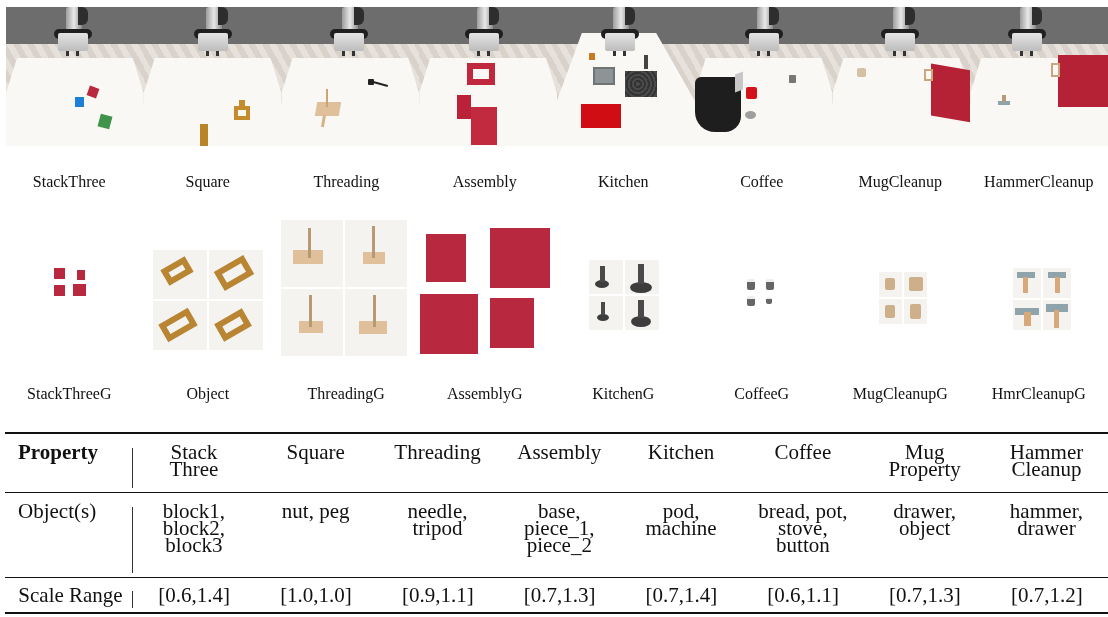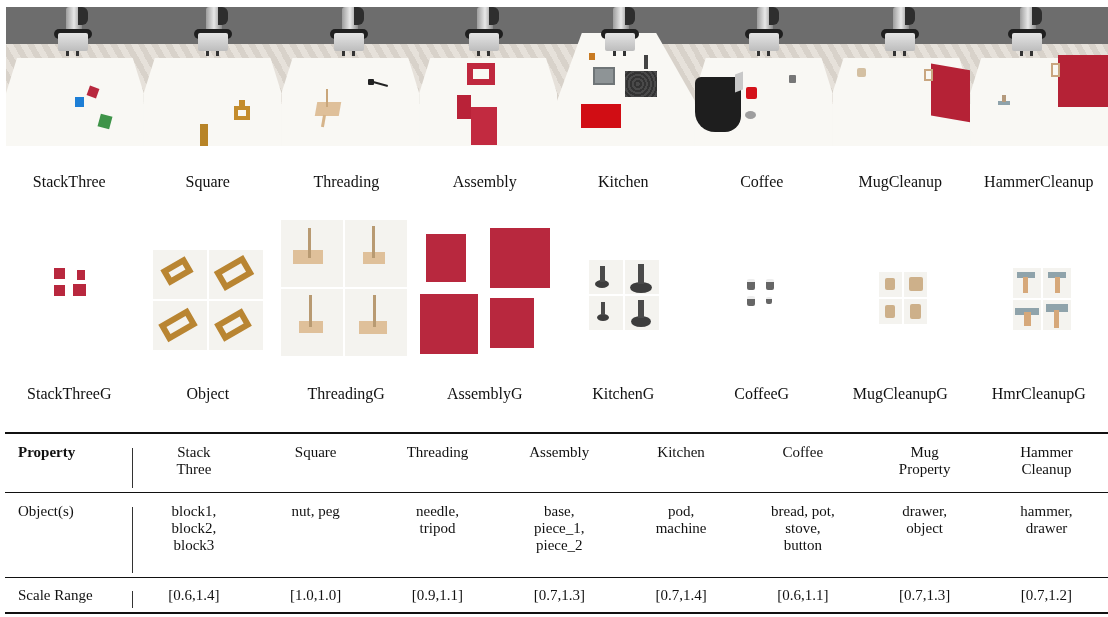--- a/index.html
+++ b/index.html
@@ -33,27 +33,27 @@
   .variants { position:absolute; left:0; top:210px; width:1108px; height:150px; display:flex; }
   .variant { width:138.5px; height:150px; position:relative; }
   .grid { position:absolute; display:grid; grid-template-columns:1fr 1fr; gap:2px; }
   .cell { background:#f4f3ef; position:relative; overflow:hidden; }
 
   
   .tbl { position:absolute; left:5px; top:432px; width:1103px; }
   .tbl .rule-top { height:2px; background:#111; }
   .tbl .rule-mid { height:1px; background:#111; }
   .tbl .rule-bot { height:2px; background:#111; }
-  .trow { display:flex; font-size:15px; line-height:17px; }
+  .trow { display:flex; font-size:21px; line-height:17px; }
   .trow .c0 { width:128px; padding-left:13px; box-sizing:border-box; position:relative; }
   .trow .c0::after { content:""; position:absolute; right:0; top:4px; bottom:4px; width:1px; background:#333; }
   .trow .c { width:121.8px; text-align:center; white-space:pre-line; }
   .trow.h { height:58px; padding-top:10px; box-sizing:border-box; }
   .trow.o { height:84px; padding-top:10px; box-sizing:border-box; }
-  .trow.s { height:34px; padding-top:9px; box-sizing:border-box; }
+  .trow.s { height:34px; padding-top:9px; box-sizing:border-box;justify-content:center; }
   .bold { font-weight:bold; }
 </style>
 </head>
 <body>
 
 <div class="scenes">
 
   <div class="scene">
     <div class="wall"></div>
       <div class="floor"></div>

